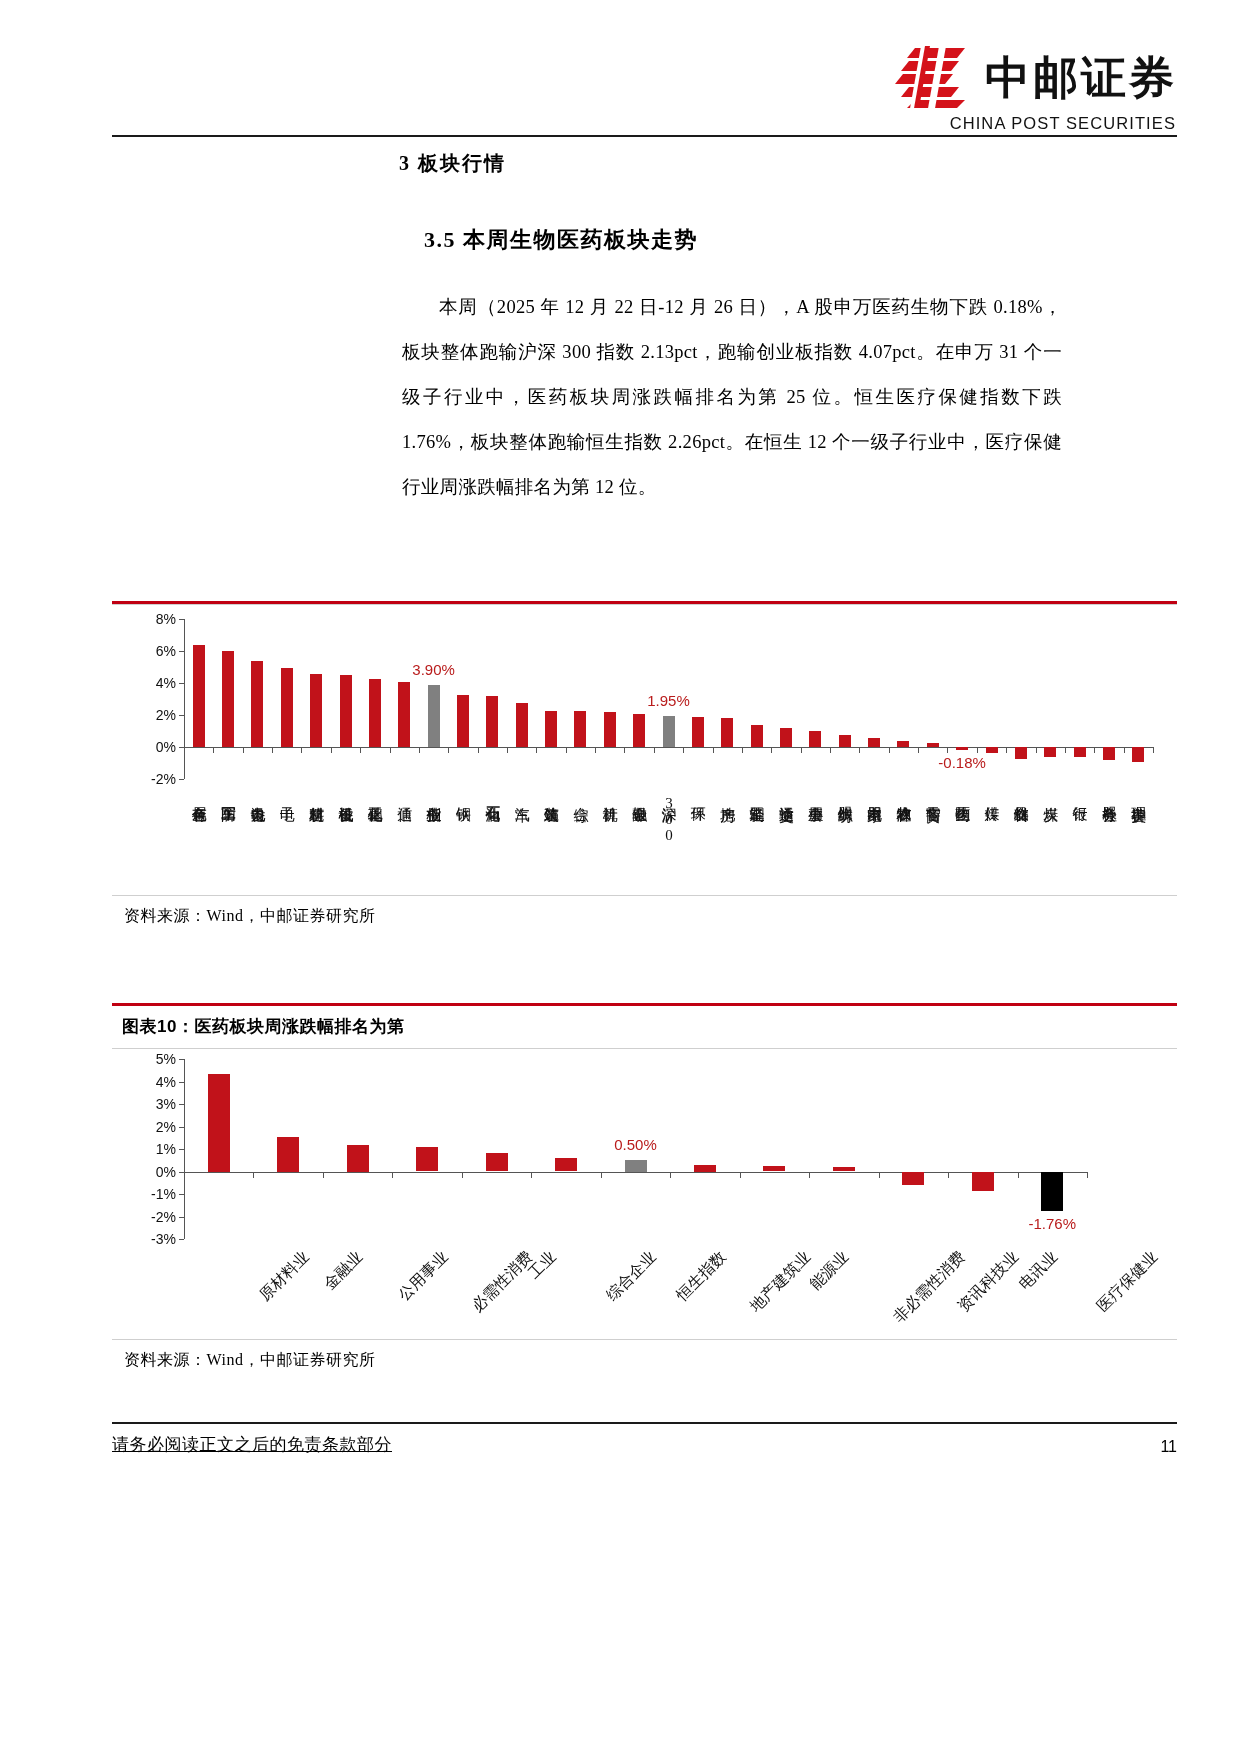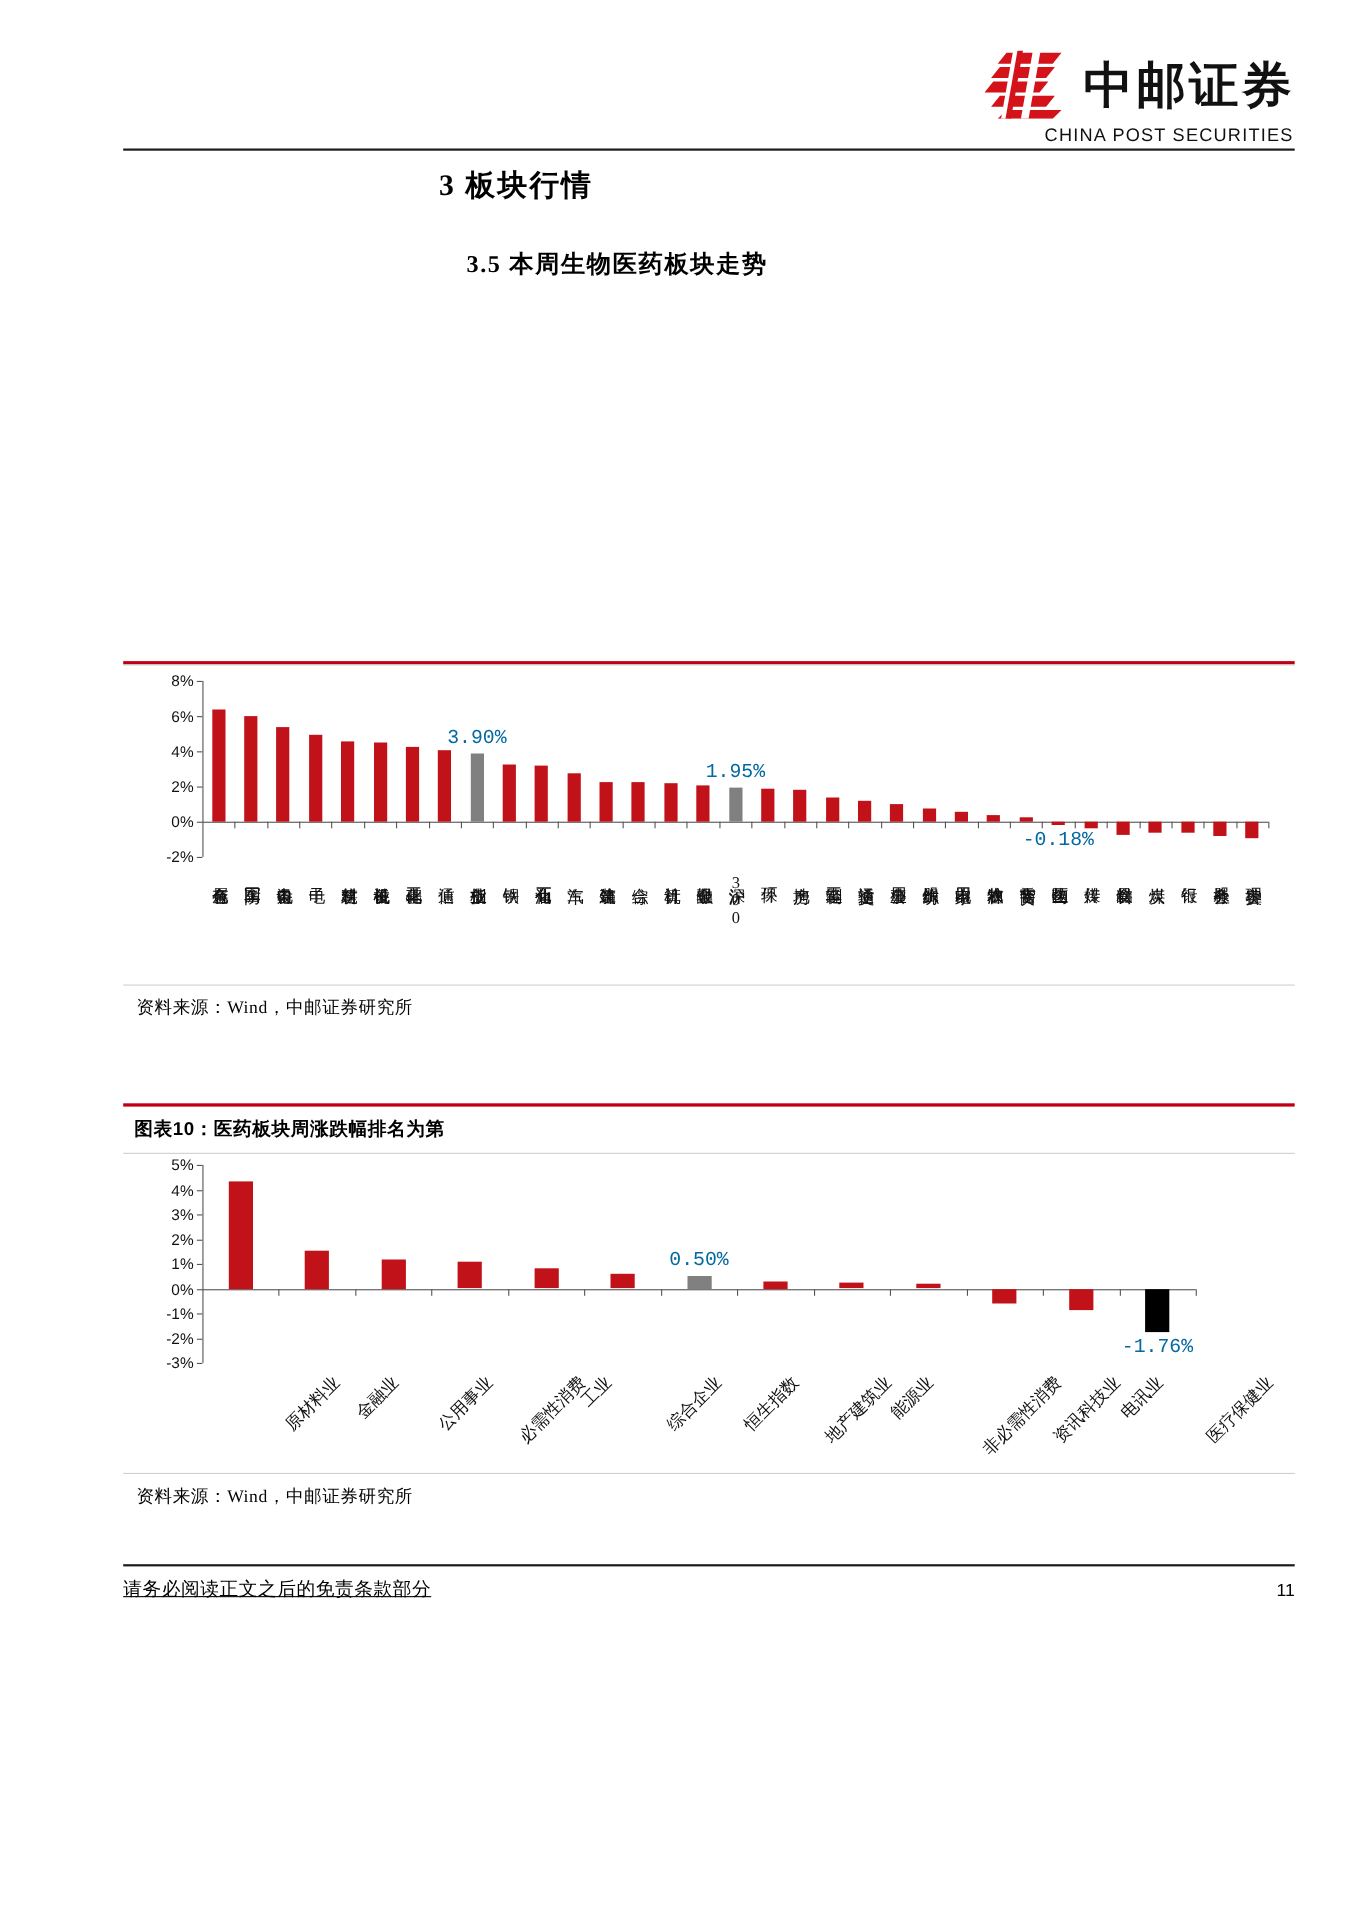--- a/index.html
+++ b/index.html
@@ -72,21 +72,21 @@
     background: #1a1a1a;
   }
 
   
   .h1 {
     position: absolute;
     left: 375px;
     top: 150px;
     font-family: "Liberation Serif", "DejaVu Serif", serif;
     font-weight: 700;
-    font-size: 27px;
+    font-size: 20px;
     letter-spacing: 2px;
   }
   .h2 {
     position: absolute;
     left: 400px;
     top: 225px;
     font-family: "Liberation Serif", "DejaVu Serif", serif;
     font-weight: 700;
     font-size: 22px;
     letter-spacing: 1.5px;
@@ -164,23 +164,23 @@
     position: absolute;
     height: 1px;
     background: #555;
   }
   .bar {
     position: absolute;
     bottom: 0;
   }
   .dlabel {
     position: absolute;
-    font-family: Liberation Mono, monospace;
-    font-size: 18px;
-    color: #0369a1;
+    font-family: Liberation Sans, sans-serif;
+    font-size: 15px;
+    color: #b91c1c;
     white-space: nowrap;
     transform: translateX(-50%);
   }
   .xlab-vert {
     position: absolute;
     font-family: "Liberation Serif", "DejaVu Serif", serif;
     font-size: 15px;
     color: #111;
     white-space: nowrap;
     writing-mode: vertical-rl;
@@ -259,20 +259,21 @@
         <div class="logo-cn">中邮证券</div>
       </div>
       <div class="logo-en">CHINA POST SECURITIES</div>
     </div>
     <div class="header-rule"></div>
   </div>
 
   <div class="h1">3  板块行情</div>
   <div class="h2">3.5  本周生物医药板块走势</div>
 
+  <div class="para">本周（2025 年 12 月 22 日-12 月 26 日），A 股申万医药生物下跌 0.18%，板块整体跑输沪深 300 指数 2.13pct，跑输创业板指数 4.07pct。在申万 31 个一级子行业中，医药板块周涨跌幅排名为第 25 位。恒生医疗保健指数下跌 1.76%，板块整体跑输恒生指数 2.26pct。在恒生 12 个一级子行业中，医疗保健行业周涨跌幅排名为第 12 位。</div>
 
   <div class="exhibit" style="top:601px;">
     <div class="exh-rule-top"></div>
     <div class="exh-sep"></div>
     <div class="exh-body">
       <div class="chart" id="chart9" style="height:290px;">
           <div class="axis-line-v" style="left: 72px; top: 14px; height: 160px;"></div>
           <div class="axis-line-h" style="left: 72px; top: 142px; width: 969px;"></div>
           <div class="ytick" style="left: 0px; width: 64px; top: 174px;">-2%</div>
           <div class="ytick-mark" style="left: 67px; top: 174px; width: 5px;"></div>

